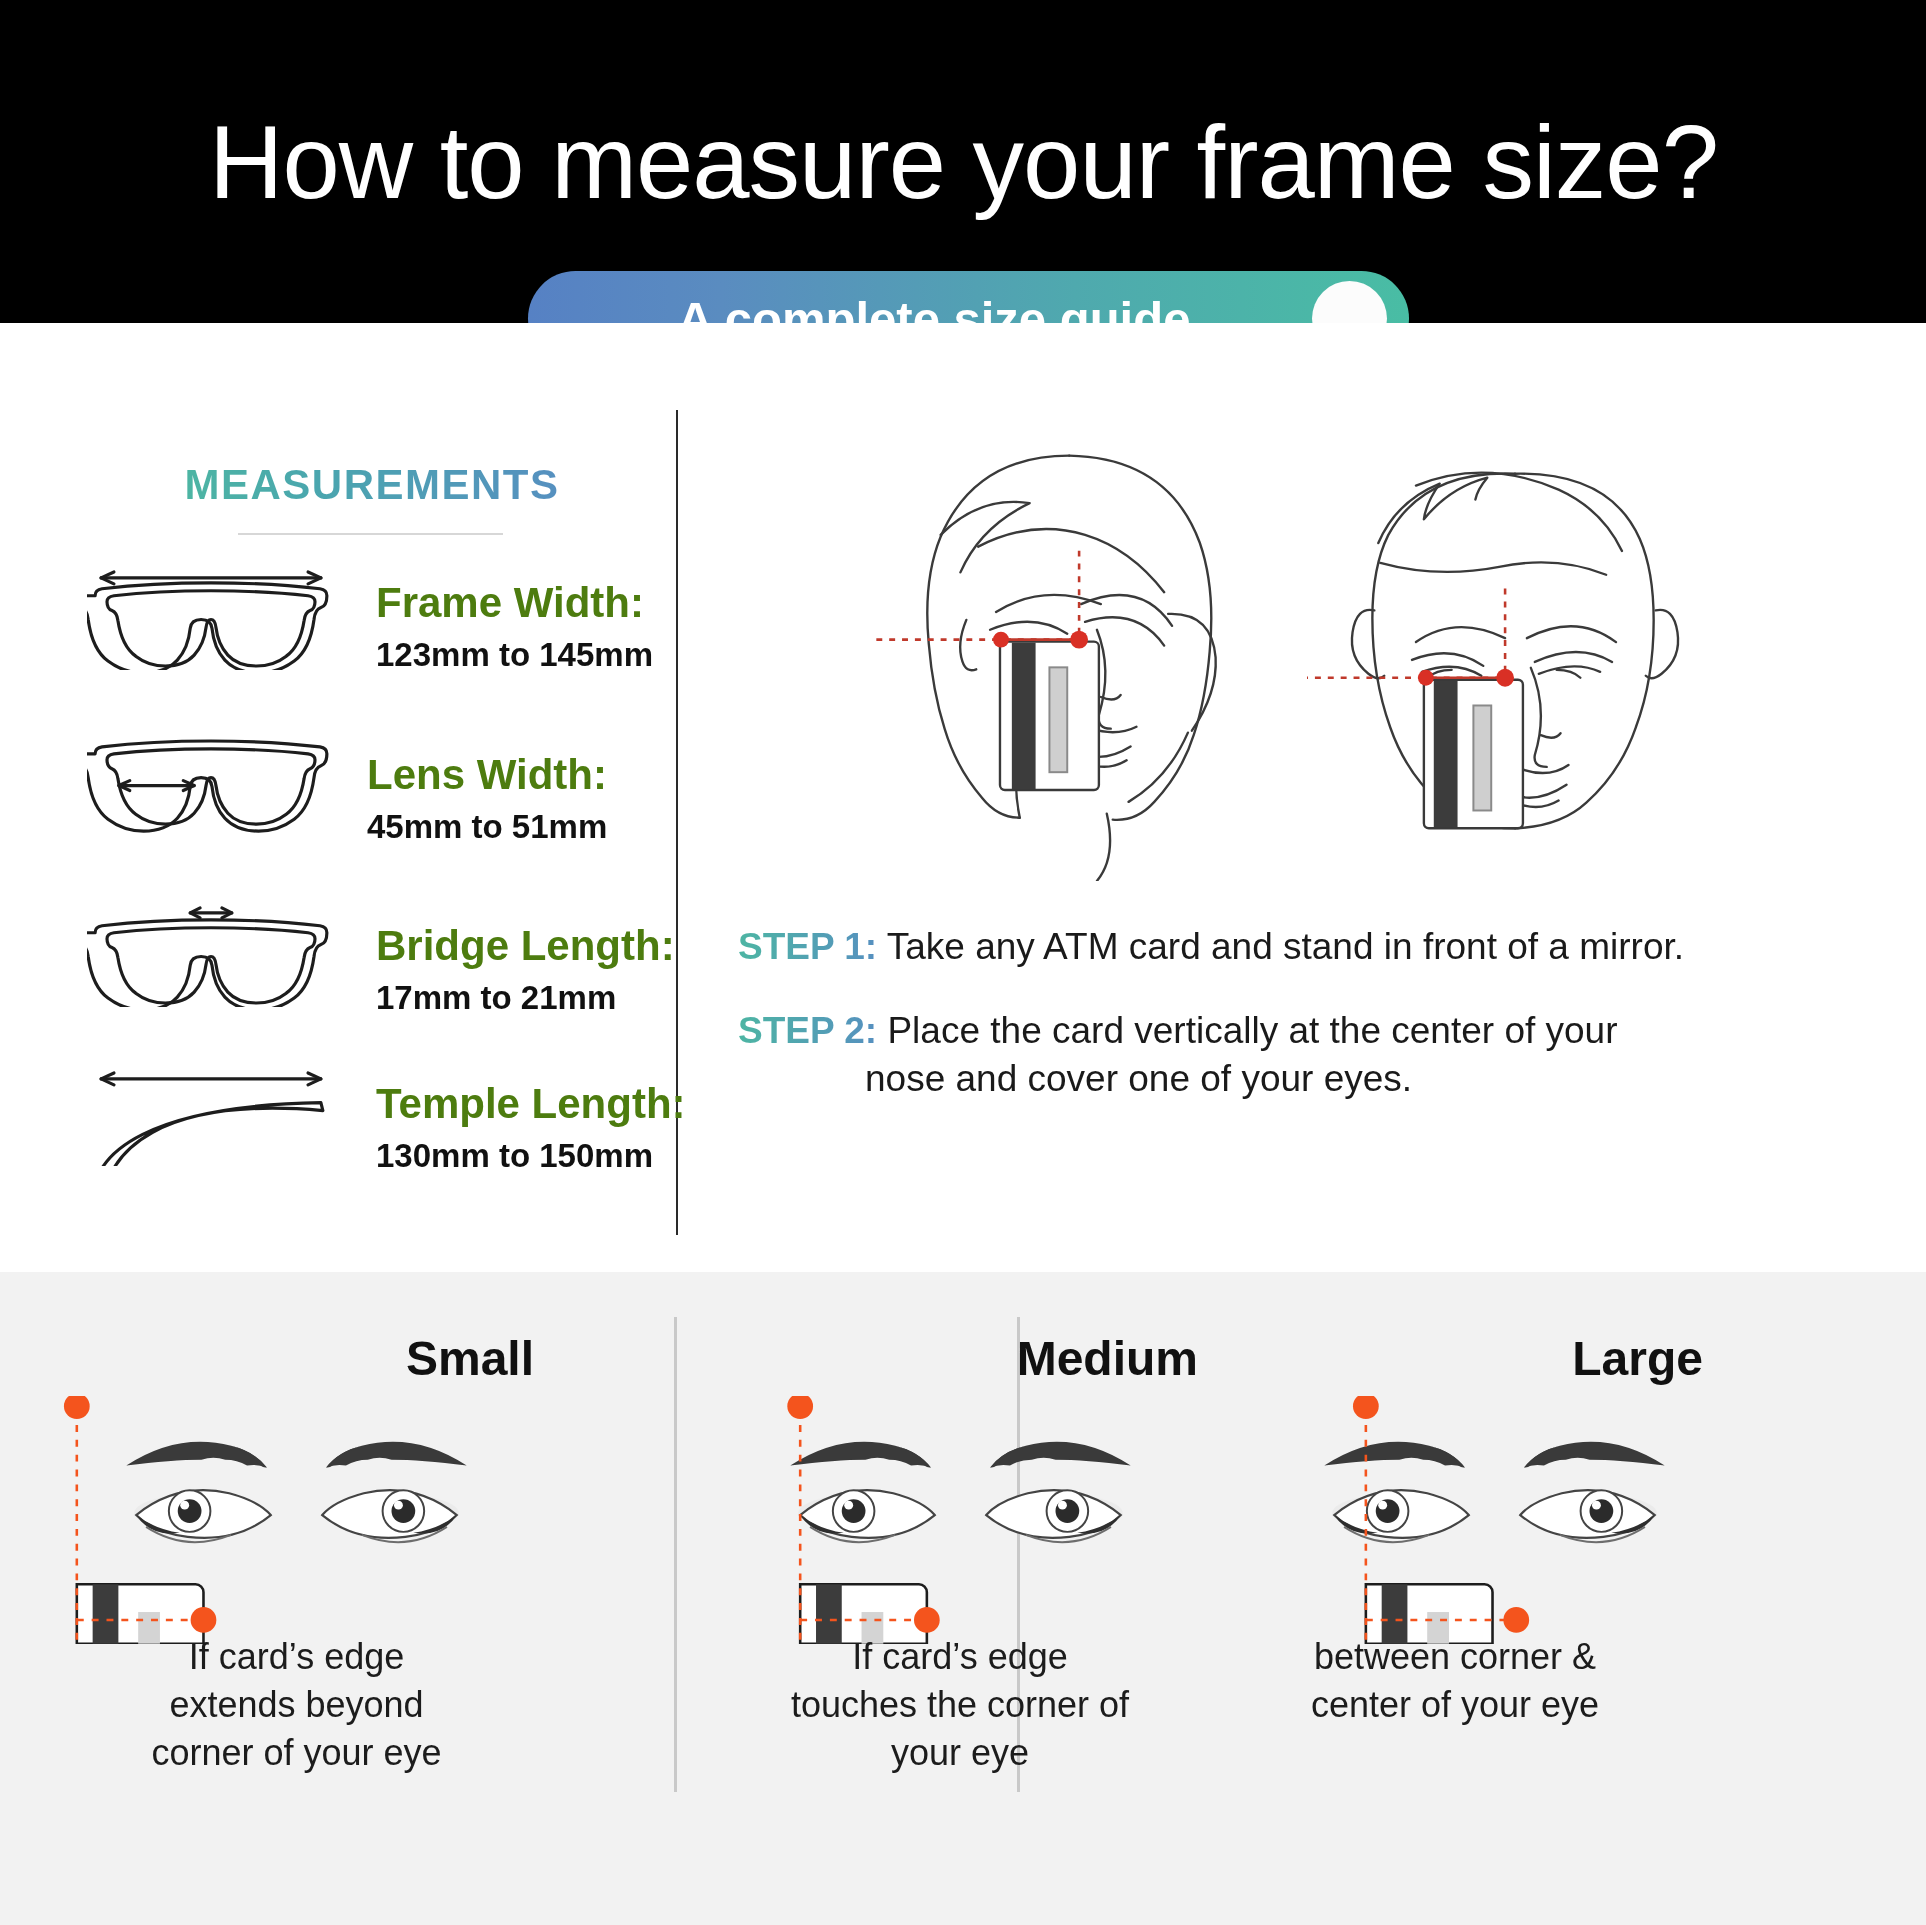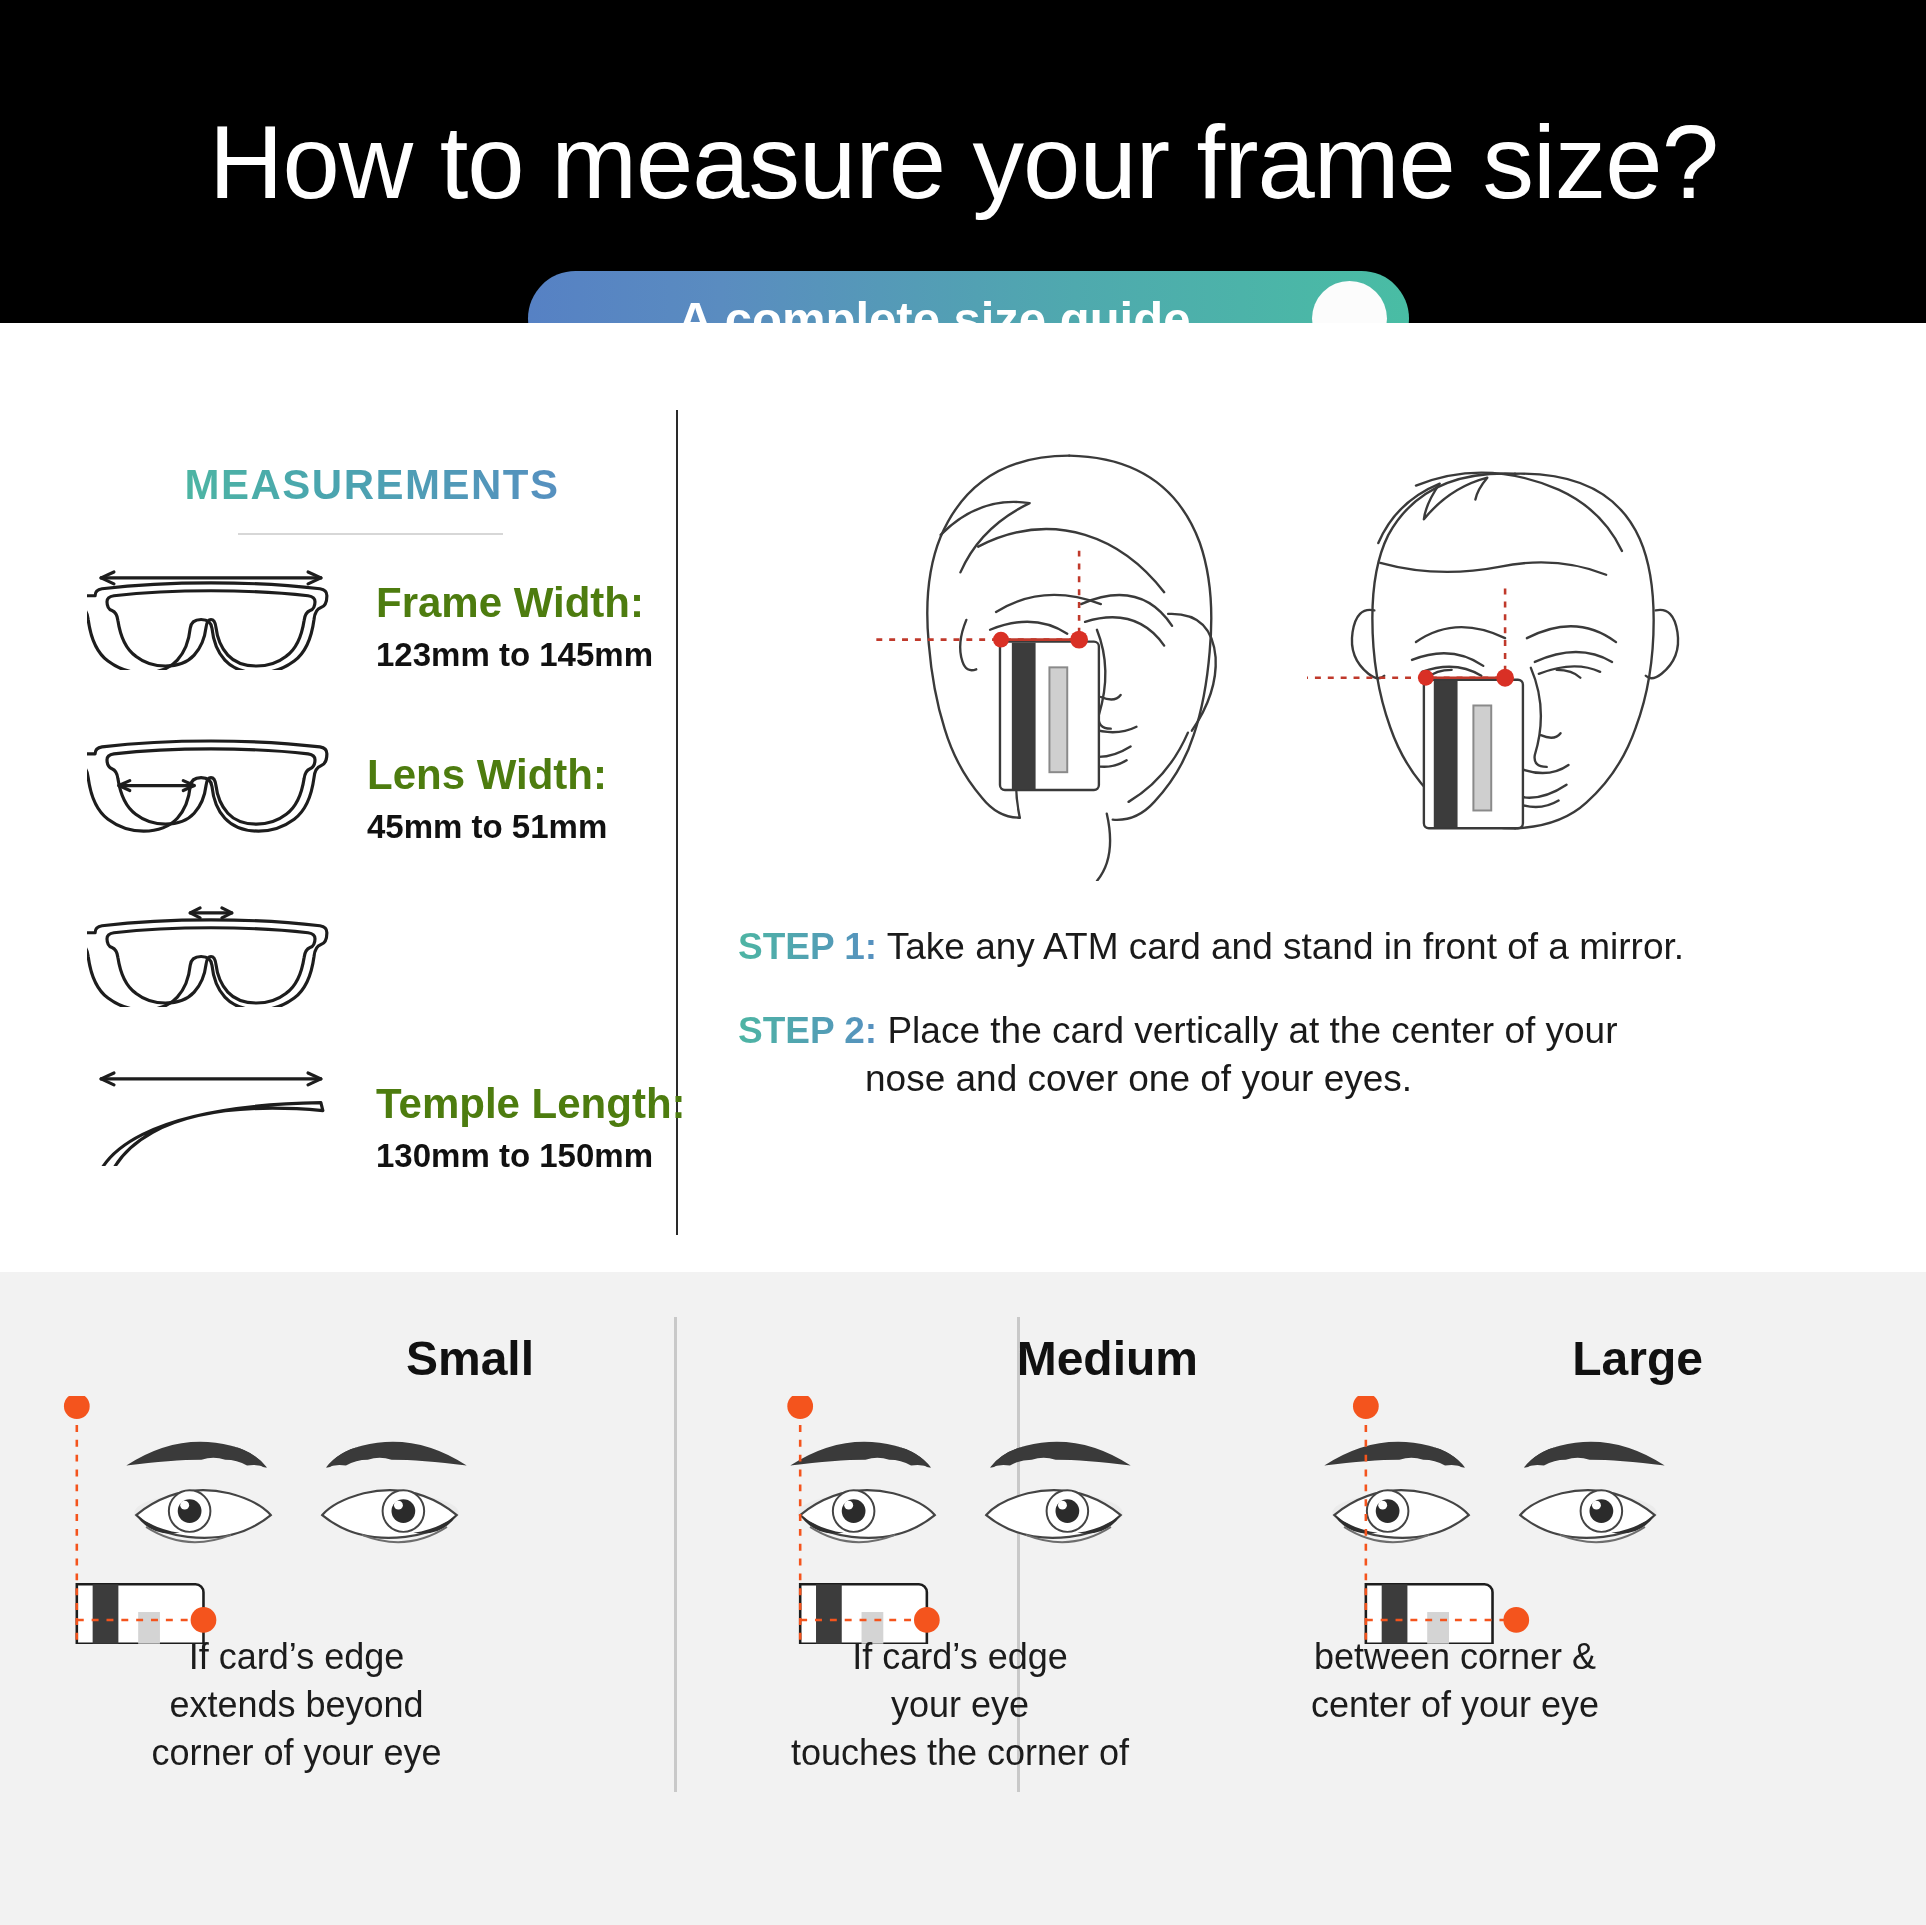--- a/index.html
+++ b/index.html
@@ -191,20 +191,24 @@
                  q-22 0 -34 -13 q-11 -12 -13 -32 q-1 -9 -11 -9 q-10 0 -11 9
                  q-2 20 -13 32 q-12 13 -34 13 q-20 0 -36 -12 q-16 -12 -20 -42
                  q-1 -10 -7 -12 q-6 -2 -6 -12 Z"></path>
         <path d="M20 36 q0 -5 7 -6 q44 -5 98 -5 q54 0 98 5 q7 1 7 6
                  q0 7 -5 9 q-5 2 -6 10 q-4 26 -18 36 q-13 10 -30 10
                  q-19 0 -29 -11 q-10 -11 -12 -28 q-1 -8 -5 -8 q-4 0 -5 8
                  q-2 17 -12 28 q-10 11 -29 11 q-17 0 -30 -10 q-14 -10 -18 -36
                  q-1 -8 -6 -10 q-5 -2 -5 -9 Z"></path>
       </g>
     </svg>
+  </div>
+  <div class="txt" style="left:289px; top:16px;">
+    <div class="mlabel">Bridge Length:</div>
+    <div class="mvalue">17mm to 21mm</div>
   </div>
 </div>
 
 <div class="mrow" style="left:87px; top:1067px; width:554px; height:109px;">
   <div class="icon">
     <svg width="248" height="99" viewBox="0 0 250 100">
       <g fill="none" stroke="#1d1d1d" stroke-width="3.2" stroke-linecap="round" stroke-linejoin="round">
         <line x1="14" y1="12" x2="236" y2="12"></line>
         <path d="M14 12 l13 -6 M14 12 l13 6"></path>
         <path d="M236 12 l-13 -6 M236 12 l-13 6"></path>
@@ -387,22 +391,22 @@
       </g>
       <g stroke="#f4541d" stroke-width="2.6" stroke-dasharray="7 8" fill="none">
         <line x1="78" y1="14" x2="78" y2="250"></line>
         <line x1="78" y1="226" x2="206" y2="226"></line>
       </g>
       <circle cx="78" cy="10" r="13" fill="#f4541d"></circle>
       <circle cx="206" cy="226" r="13" fill="#f4541d"></circle>
     </svg>
     <div class="bcol-caption" style="width:554px; left:-40px;">
       <div>If card’s edge</div>
+      <div>touches the corner of</div>
       <div>your eye</div>
-      <div>touches the corner of</div>
     </div>
   </div>
 
   <div class="bcol" style="left:1188px;">
     <div class="bcol-title" style="left:40px; width:475px;">Large</div>
     <svg width="475" height="248" viewBox="0 0 480 250" style="position:absolute;top:124px;left:69px;">
       <path d="M68 70 q52 -34 106 -20 q24 6 36 22 q-10 -4 -20 -2 q-10 -6 -22 -6 q-12 -4 -24 0 q-30 0 -76 6 Z" fill="#3a3a3a"></path>
       <path d="M174 50 q14 4 24 14 q6 8 12 8 q-12 -16 -36 -22 Z" fill="#3a3a3a"></path>
       <ellipse cx="132" cy="118" rx="56" ry="18" fill="#e6e6e6" opacity="0.55"></ellipse>
       <path d="M78 120 q42 -34 94 -22 q30 8 42 22 q-34 28 -84 22 q-34 -4 -52 -22 Z" fill="#fff" stroke="#444" stroke-width="2.2"></path>

